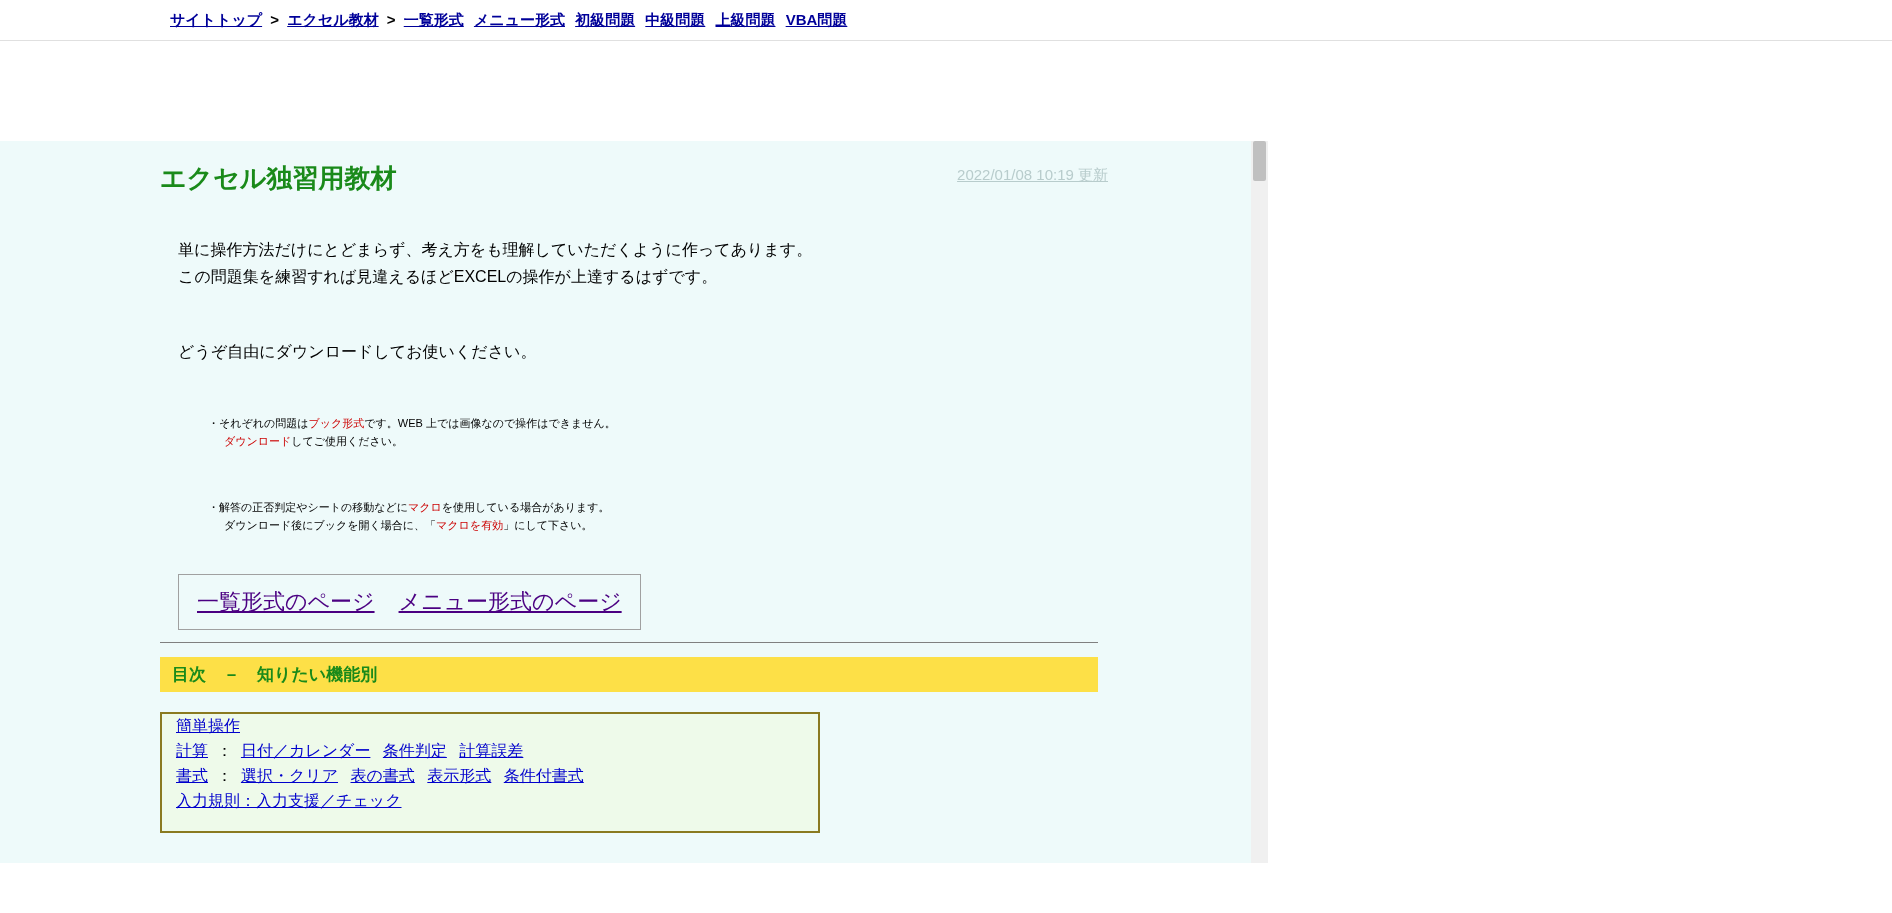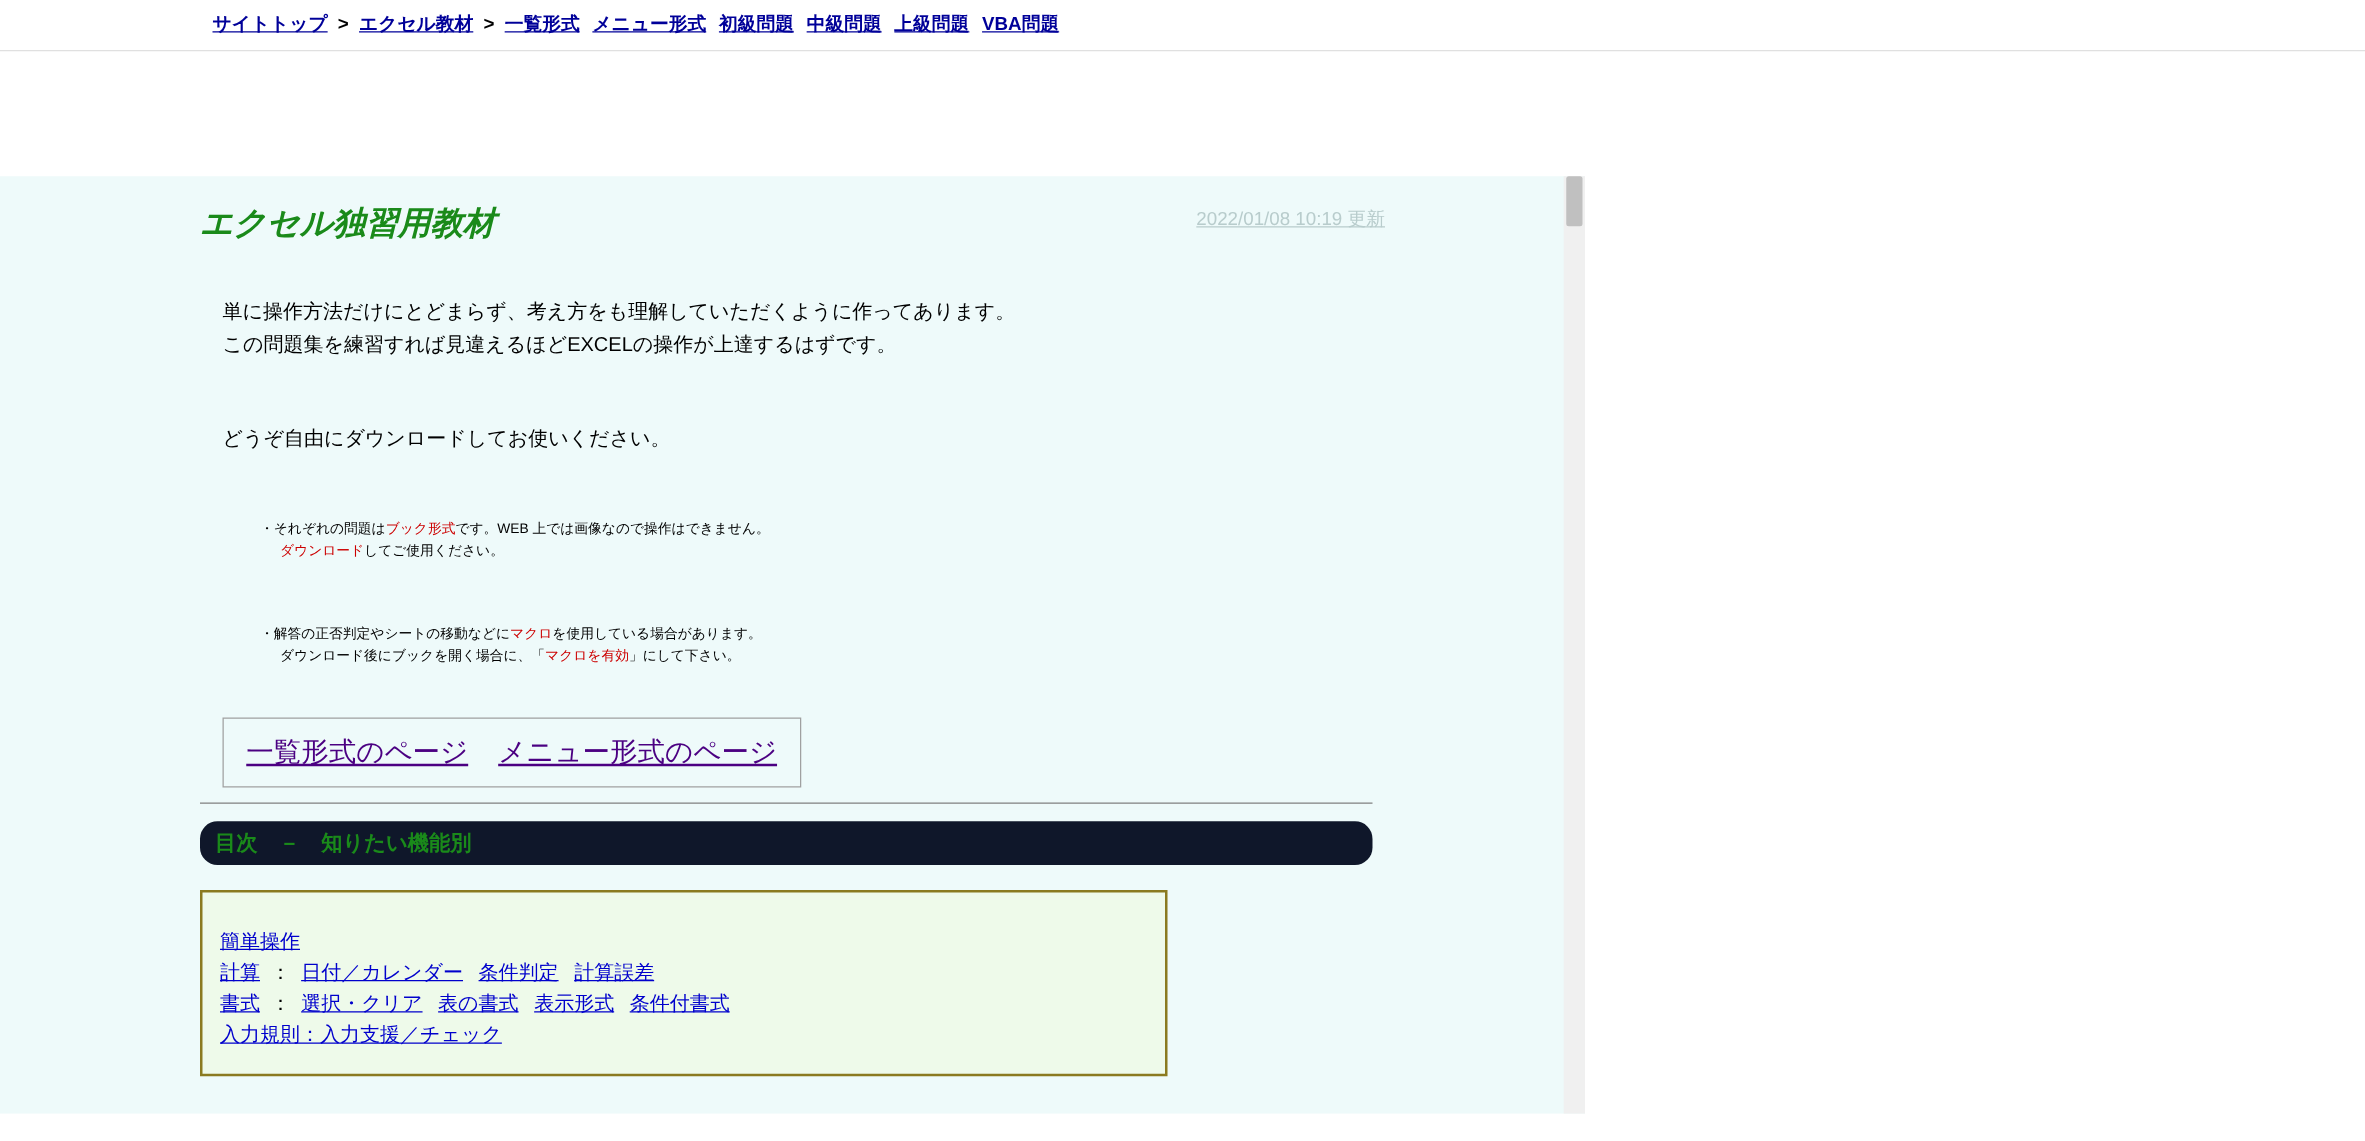--- a/index.html
+++ b/index.html
@@ -69,21 +69,20 @@
     .title-row {
       display: flex;
       justify-content: space-between;
       align-items: flex-start;
       margin-bottom: 40px;
     }
     .page-title {
       color: #1a8a1a;
       font-size: 26px;
       font-weight: bold;
-      font-style: italic;
     }
     .timestamp {
       color: #b8cccc;
       font-size: 15px;
       margin-top: 5px;
       margin-right: -10px;
       text-decoration: underline;
     }
     .intro-section {
       padding-left: 18px;
@@ -130,33 +129,32 @@
     .page-links-gap {
       display: inline-block;
       width: 24px;
     }
     .divider {
       border: none;
       border-top: 1px solid #808080;
       margin: 12px 0 14px 0;
     }
     .toc-header {
-      background: #0f172a;
+      background: #fde047;
       color: #1a8a1a;
       font-size: 17px;
       font-weight: bold;
       padding: 6px 12px;
       margin-bottom: 20px;
-      border-radius: 14px;
     }
     .toc-box {
       border: 2px solid #8a7a20;
       background: #eefaea;
-      padding: 28px 14px 18px 14px;
-      width: 774px;
+      padding: 0 14px 18px 14px;
+      width: 660px;
       font-size: 16px;
       line-height: 1.55;
     }
     .toc-box a {
       color: #0000cc;
       text-decoration: underline;
     }
     .toc-sep {
       color: #000000;
       margin: 0 4px;

